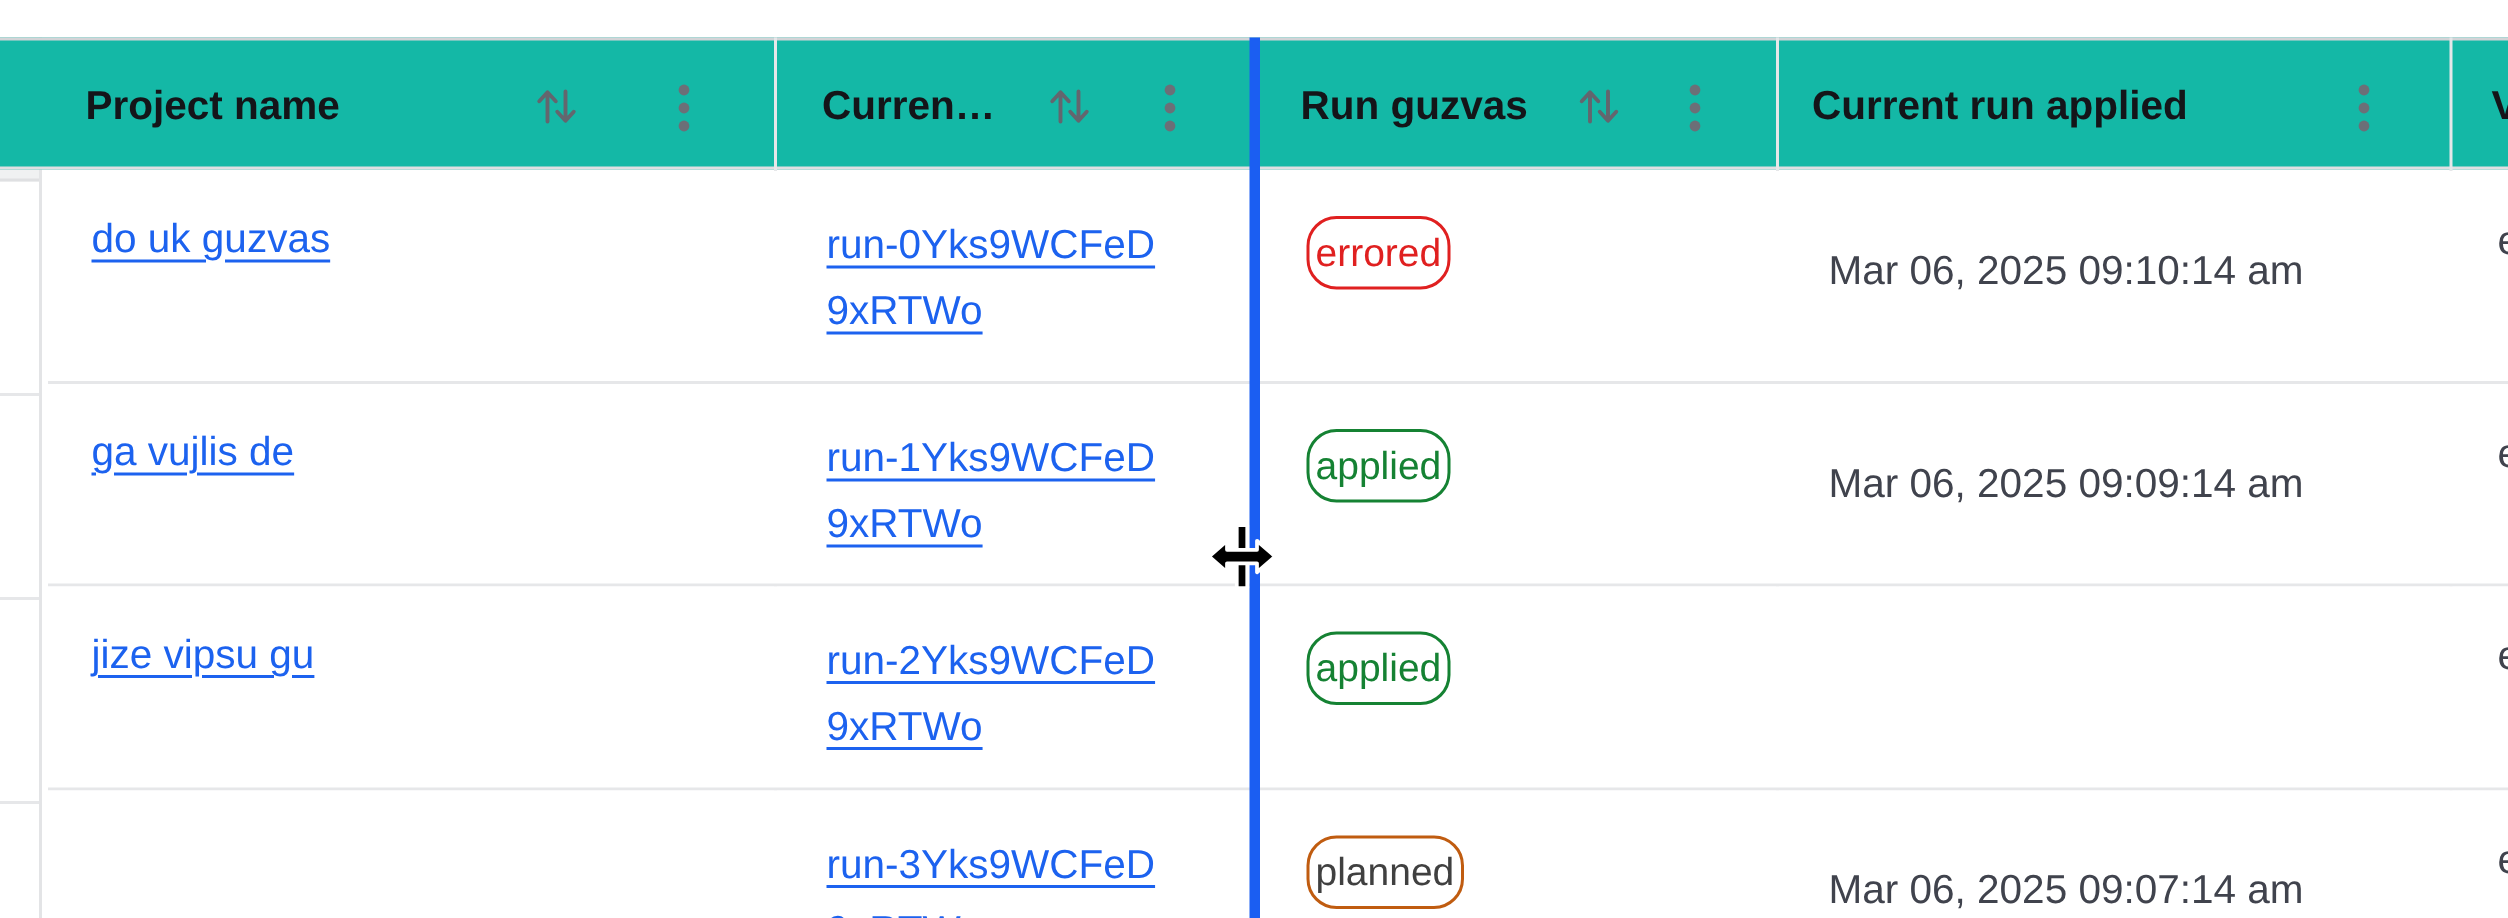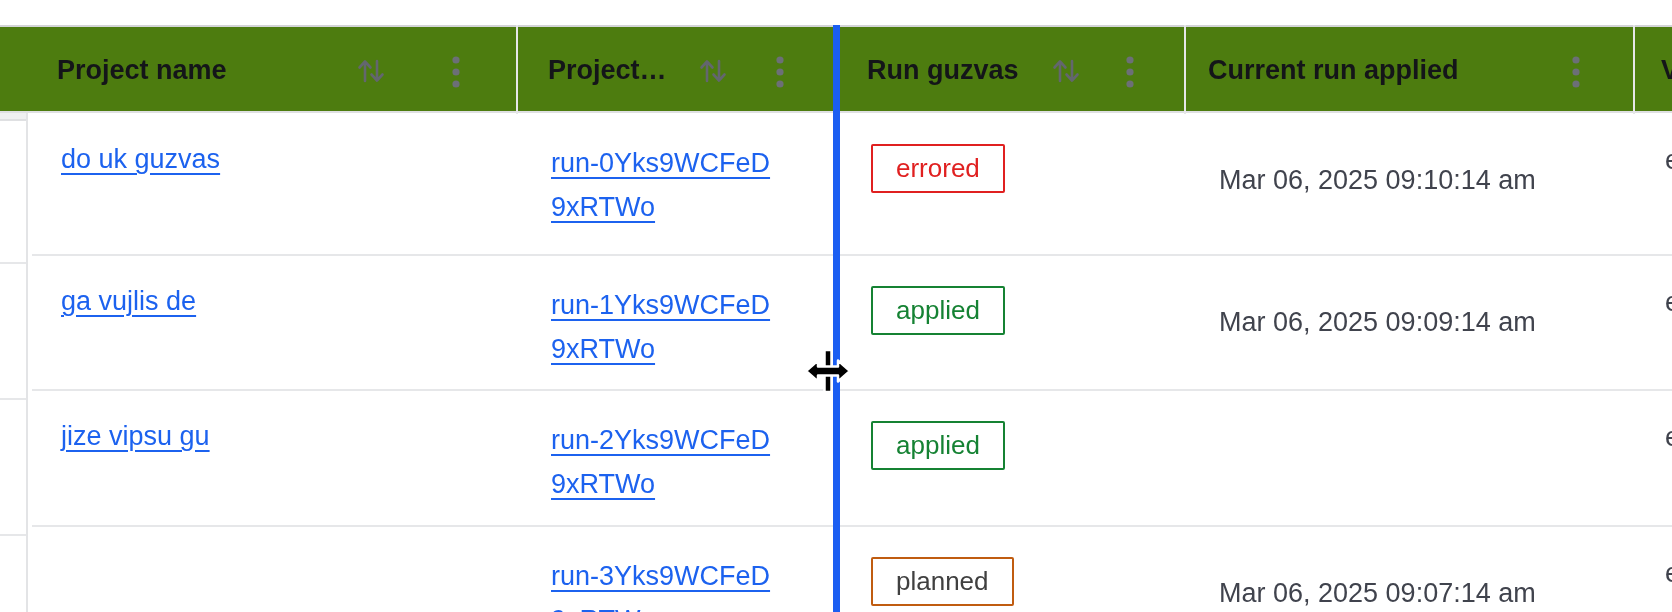--- a/index.html
+++ b/index.html
@@ -1,21 +1,21 @@
 <!DOCTYPE html>
 <html><head>
 <meta charset="utf-8">
 <style>
   html,body{margin:0;padding:0;background:#fff;}
   .stage{position:relative;width:1672px;height:612px;overflow:hidden;background:#fff;
          font-family:"Liberation Sans","DejaVu Sans",sans-serif;}
 
   
   .header{position:absolute;left:0;top:25px;width:1672px;height:88px;box-sizing:border-box;
-          background:#4d7c0f;border-top:2px solid #d3d4d7;border-bottom:2px solid #dfe0e2;}
+          background:#14b8a6;border-top:2px solid #d3d4d7;border-bottom:2px solid #dfe0e2;}
   .hcell{position:absolute;top:28px;font-size:27px;font-weight:700;color:#141519;white-space:nowrap;}
   .hicon{position:absolute;}
 
   
   .strip{position:absolute;left:0;top:25px;width:28px;height:587px;box-sizing:border-box;
          border-right:2px solid #e3e4e6;background:#fff;}
   .strip-header{position:absolute;left:0;top:0;width:26px;height:96px;background:#f0f1f2;
                 border-bottom:2px solid #dfe0e2;box-sizing:border-box;}
   .strip-line{position:absolute;left:0;width:26px;height:2px;background:#e6e7e9;}
 
@@ -25,21 +25,21 @@
   .cell{position:absolute;font-size:27px;color:#40434d;white-space:nowrap;}
   .c-project{left:29px;top:30px;}
   .c-run{left:519px;top:28px;width:224px;white-space:normal;word-break:break-all;line-height:1.62;}
   .c-status{left:839px;top:30px;}
   .c-date{left:1187px;top:31px;margin-top:20px;}
   .c-extra{left:1633px;top:31px;}
 
   a.link{color:#1c62ef;text-decoration:underline;text-decoration-thickness:2px;text-underline-offset:5px;cursor:pointer;}
   a.c-run{display:inline-block;}
 
-  .badge{display:inline-block;border:2px solid;border-radius:2px;padding:6px 23px;
+  .badge{display:inline-block;border:2px solid;border-radius:20px;padding:6px 4px;
          font-size:26px;line-height:1.25;background:#fff;}
   .badge.errored{color:#e02020;border-color:#e02020;}
   .badge.applied{color:#158233;border-color:#158233;}
   .badge.planned{color:#404040;border-color:#c05c10;text-align:right;}
 
   
   .vline{position:absolute;top:25px;width:2px;height:587px;background:#e6e7e9;}
 
   
   .resize-line{position:absolute;left:833px;top:25px;width:7px;height:587px;background:#1b5ef2;z-index:50;}
@@ -66,21 +66,21 @@
       </g>
     </svg>
     <svg class="hicon" style="left:450px;top:27px" width="12" height="36" viewBox="0 0 12 36">
       <g fill="#6c6f77">
           <circle cx="6" cy="6" r="3.6"></circle>
           <circle cx="6" cy="18" r="3.6"></circle>
           <circle cx="6" cy="30" r="3.6"></circle>
         </g>
     </svg>
 
-    <div class="hcell" style="left:548px">Project…</div>
+    <div class="hcell" style="left:548px">Curren…</div>
     <svg class="hicon" style="left:697px;top:26px" width="32" height="36" viewBox="0 0 32 36">
       <g stroke="#63666e" stroke-width="2.6" fill="none" stroke-linecap="round" stroke-linejoin="round">
         <path d="M10 28 L10 9 M4.5 14.5 L10 8.5 L15.5 14.5"></path>
         <path d="M22 8 L22 27 M16.5 21.5 L22 27.5 L27.5 21.5"></path>
       </g>
     </svg>
     <svg class="hicon" style="left:774px;top:27px" width="12" height="36" viewBox="0 0 12 36">
       <g fill="#6c6f77">
           <circle cx="6" cy="6" r="3.6"></circle>
           <circle cx="6" cy="18" r="3.6"></circle>

